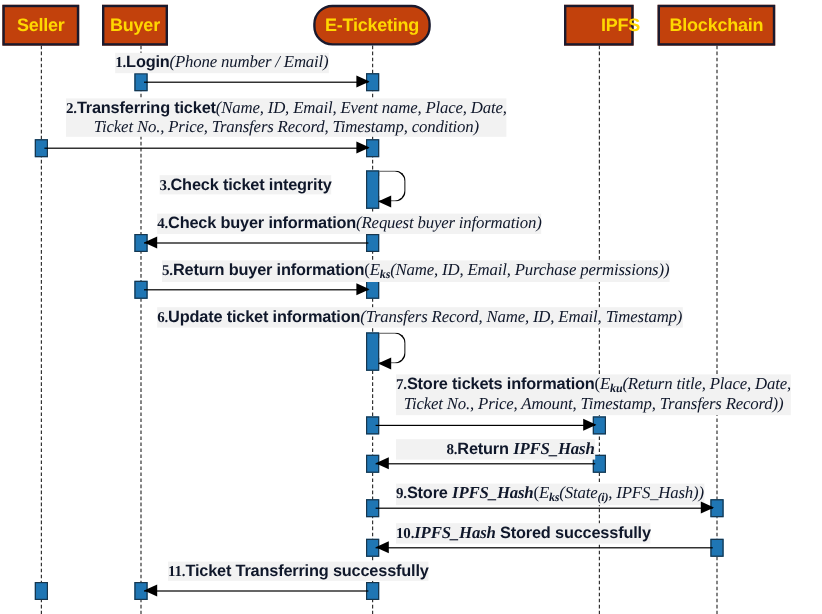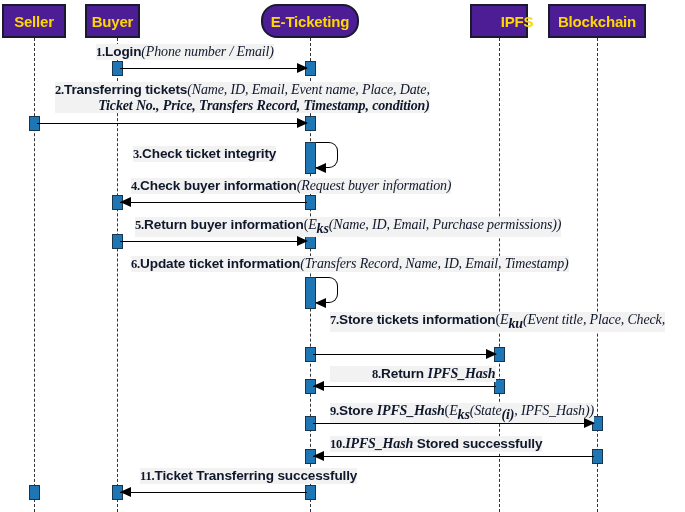--- a/index.html
+++ b/index.html
@@ -13,21 +13,21 @@
     width: 685px;
     height: 512px;
     background: #ffffff;
     font-family: "Liberation Sans", sans-serif;
     overflow: hidden;
   }
   
   .actor-box {
     position: absolute;
     box-sizing: border-box;
-    background: #4c1d95;
+    background: #c2410c;
     border: 2px solid #1a1a2e;
     color: #ffd700;
     font-family: "Liberation Sans", sans-serif;
     font-weight: bold;
     font-size: 15px;
     display: flex;
     align-items: center;
     justify-content: center;
     letter-spacing: -0.2px;
     text-align: center;
@@ -109,27 +109,26 @@
     font-size: 14px;
   }
   .msg-label .ser {
     font-family: "Liberation Serif", serif;
     font-size: 14px;
   }
   .msg-label sub {
     font-family: "Liberation Serif", serif;
     font-style: italic;
     font-weight: bold;
-    font-size: 14px;
+    font-size: 10px;
     vertical-align: -0.28em;
   }
   .msg-label .line2 {
     display: block;
-    text-align: right;
-    font-weight: bold;
+    text-align: center;
   }
 </style>
 </head>
 <body>
 
 <div id="canvas">
   <div id="lifelines">
       <div class="lifeline" style="left: 34px; top: 38px; height: 474px;"></div>
       <div class="lifeline" style="left: 117px; top: 38px; height: 474px;"></div>
       <div class="lifeline" style="left: 310px; top: 38px; height: 474px;"></div>
@@ -173,36 +172,36 @@
       <div class="activation" style="left: 305px; top: 485px; height: 15px;"></div>
       <div class="activation" style="left: 494px; top: 347px; height: 15px;"></div>
       <div class="activation" style="left: 494px; top: 379px; height: 15px;"></div>
       <div class="activation" style="left: 592px; top: 416px; height: 15px;"></div>
       <div class="activation" style="left: 592px; top: 449px; height: 15px;"></div>
     </div>
   <div id="messages">
       <div class="msg-label" style="left: 96px; top: 44px;"><span class="num">1.</span><span class="bold">Login</span><span class="ital">(Phone number / Email)</span></div>
       <div class="msg-line" style="left: 120px; top: 68px; width: 187px;"></div>
       <div class="arrow-head arrow-right" style="left: 297px; top: 63px;"></div>
-      <div class="msg-label" style="left: 55px; top: 82px;"><span class="num">2.</span><span class="bold">Transferring tickets</span><span class="ital">(Name, ID, Email, Event name, Place, Date,</span><span class="line2 ital">Ticket No., Price, Transfers Record, Timestamp, condition)</span></div>
+      <div class="msg-label" style="left: 55px; top: 82px;"><span class="num">2.</span><span class="bold">Transferring ticket</span><span class="ital">(Name, ID, Email, Event name, Place, Date,</span><span class="line2 ital">Ticket No., Price, Transfers Record, Timestamp, condition)</span></div>
       <div class="msg-line" style="left: 37px; top: 123px; width: 270px;"></div>
       <div class="arrow-head arrow-right" style="left: 297px; top: 118px;"></div>
       <div class="msg-label" style="left: 133px; top: 146px;"><span class="num">3.</span><span class="bold">Check ticket integrity</span></div>
       <div class="selfloop" style="left: 316px; top: 142px; height: 26px;"></div>
       <div class="arrow-head arrow-left" style="left: 315px; top: 163px;"></div>
       <div class="msg-label" style="left: 131px; top: 178px;"><span class="num">4.</span><span class="bold">Check buyer information</span><span class="ital">(Request buyer information)</span></div>
       <div class="msg-line" style="left: 120px; top: 202px; width: 187px;"></div>
       <div class="arrow-head arrow-left" style="left: 120px; top: 197px;"></div>
       <div class="msg-label" style="left: 135px; top: 217px;"><span class="num">5.</span><span class="bold">Return buyer information</span><span class="ser">(</span><span class="ital">E<sub>ks</sub></span><span class="ital">(Name, ID, Email, Purchase permissions))</span></div>
       <div class="msg-line" style="left: 120px; top: 241px; width: 187px;"></div>
       <div class="arrow-head arrow-right" style="left: 297px; top: 236px;"></div>
       <div class="msg-label" style="left: 131px; top: 256px;"><span class="num">6.</span><span class="bold">Update ticket information</span><span class="ital">(Transfers Record, Name, ID, Email, Timestamp)</span></div>
       <div class="selfloop" style="left: 316px; top: 277px; height: 26px;"></div>
       <div class="arrow-head arrow-left" style="left: 315px; top: 298px;"></div>
-      <div class="msg-label" style="left: 330px; top: 312px;"><span class="num">7.</span><span class="bold">Store tickets information</span><span class="ser">(</span><span class="ital">E<sub>ku</sub></span><span class="ital">(Event title, Place, Check,</span></div>
+      <div class="msg-label" style="left: 330px; top: 312px;"><span class="num">7.</span><span class="bold">Store tickets information</span><span class="ser">(</span><span class="ital">E<sub>ku</sub></span><span class="ital">(Return title, Place, Date,</span><span class="line2 ital">Ticket No., Price, Amount, Timestamp, Transfers Record))</span></div>
       <div class="msg-line" style="left: 313px; top: 354px; width: 183px;"></div>
       <div class="arrow-head arrow-right" style="left: 486px; top: 349px;"></div>
       <div class="msg-label" style="left: 330px; top: 366px; padding-left: 42px;"><span class="num">8.</span><span class="bold">Return </span><span class="bital">IPFS_Hash</span></div>
       <div class="msg-line" style="left: 313px; top: 386px; width: 183px;"></div>
       <div class="arrow-head arrow-left" style="left: 313px; top: 381px;"></div>
       <div class="msg-label" style="left: 330px; top: 403px;"><span class="num">9.</span><span class="bold">Store </span><span class="bital">IPFS_Hash</span><span class="ser">(</span><span class="ital">E<sub>ks</sub></span><span class="ital">(State</span><span class="ital"><sub>(i)</sub></span><span class="ital">, IPFS_Hash))</span></div>
       <div class="msg-line" style="left: 313px; top: 423px; width: 281px;"></div>
       <div class="arrow-head arrow-right" style="left: 584px; top: 418px;"></div>
       <div class="msg-label" style="left: 330px; top: 436px;"><span class="num">10.</span><span class="bital">IPFS_Hash</span><span class="bold"> Stored successfully</span></div>
       <div class="msg-line" style="left: 313px; top: 456px; width: 281px;"></div>

